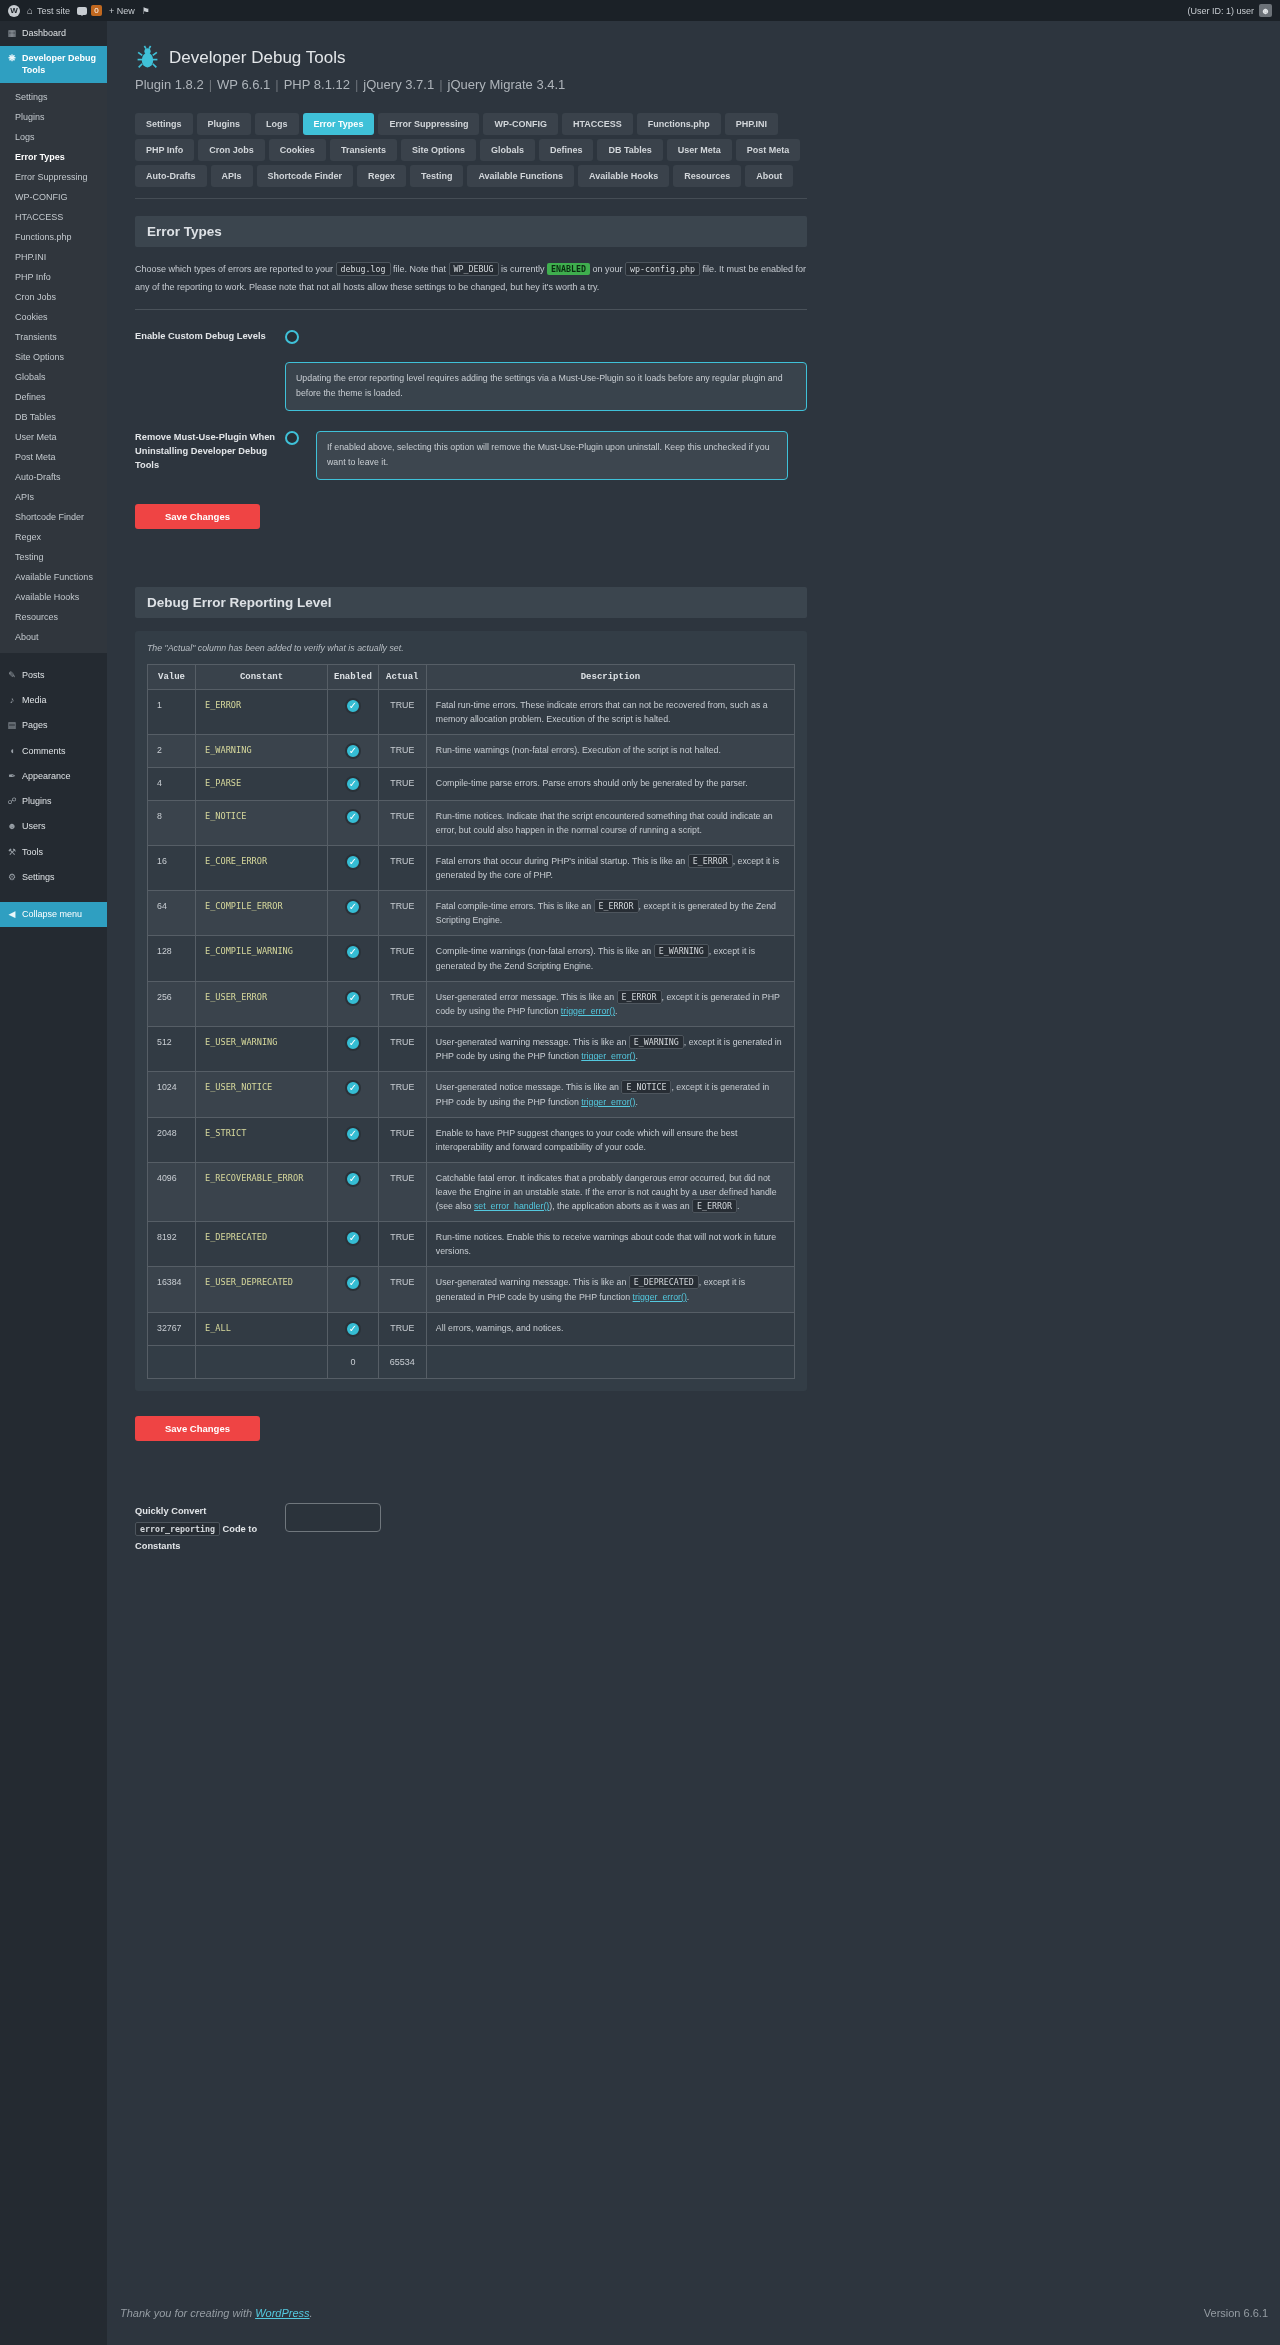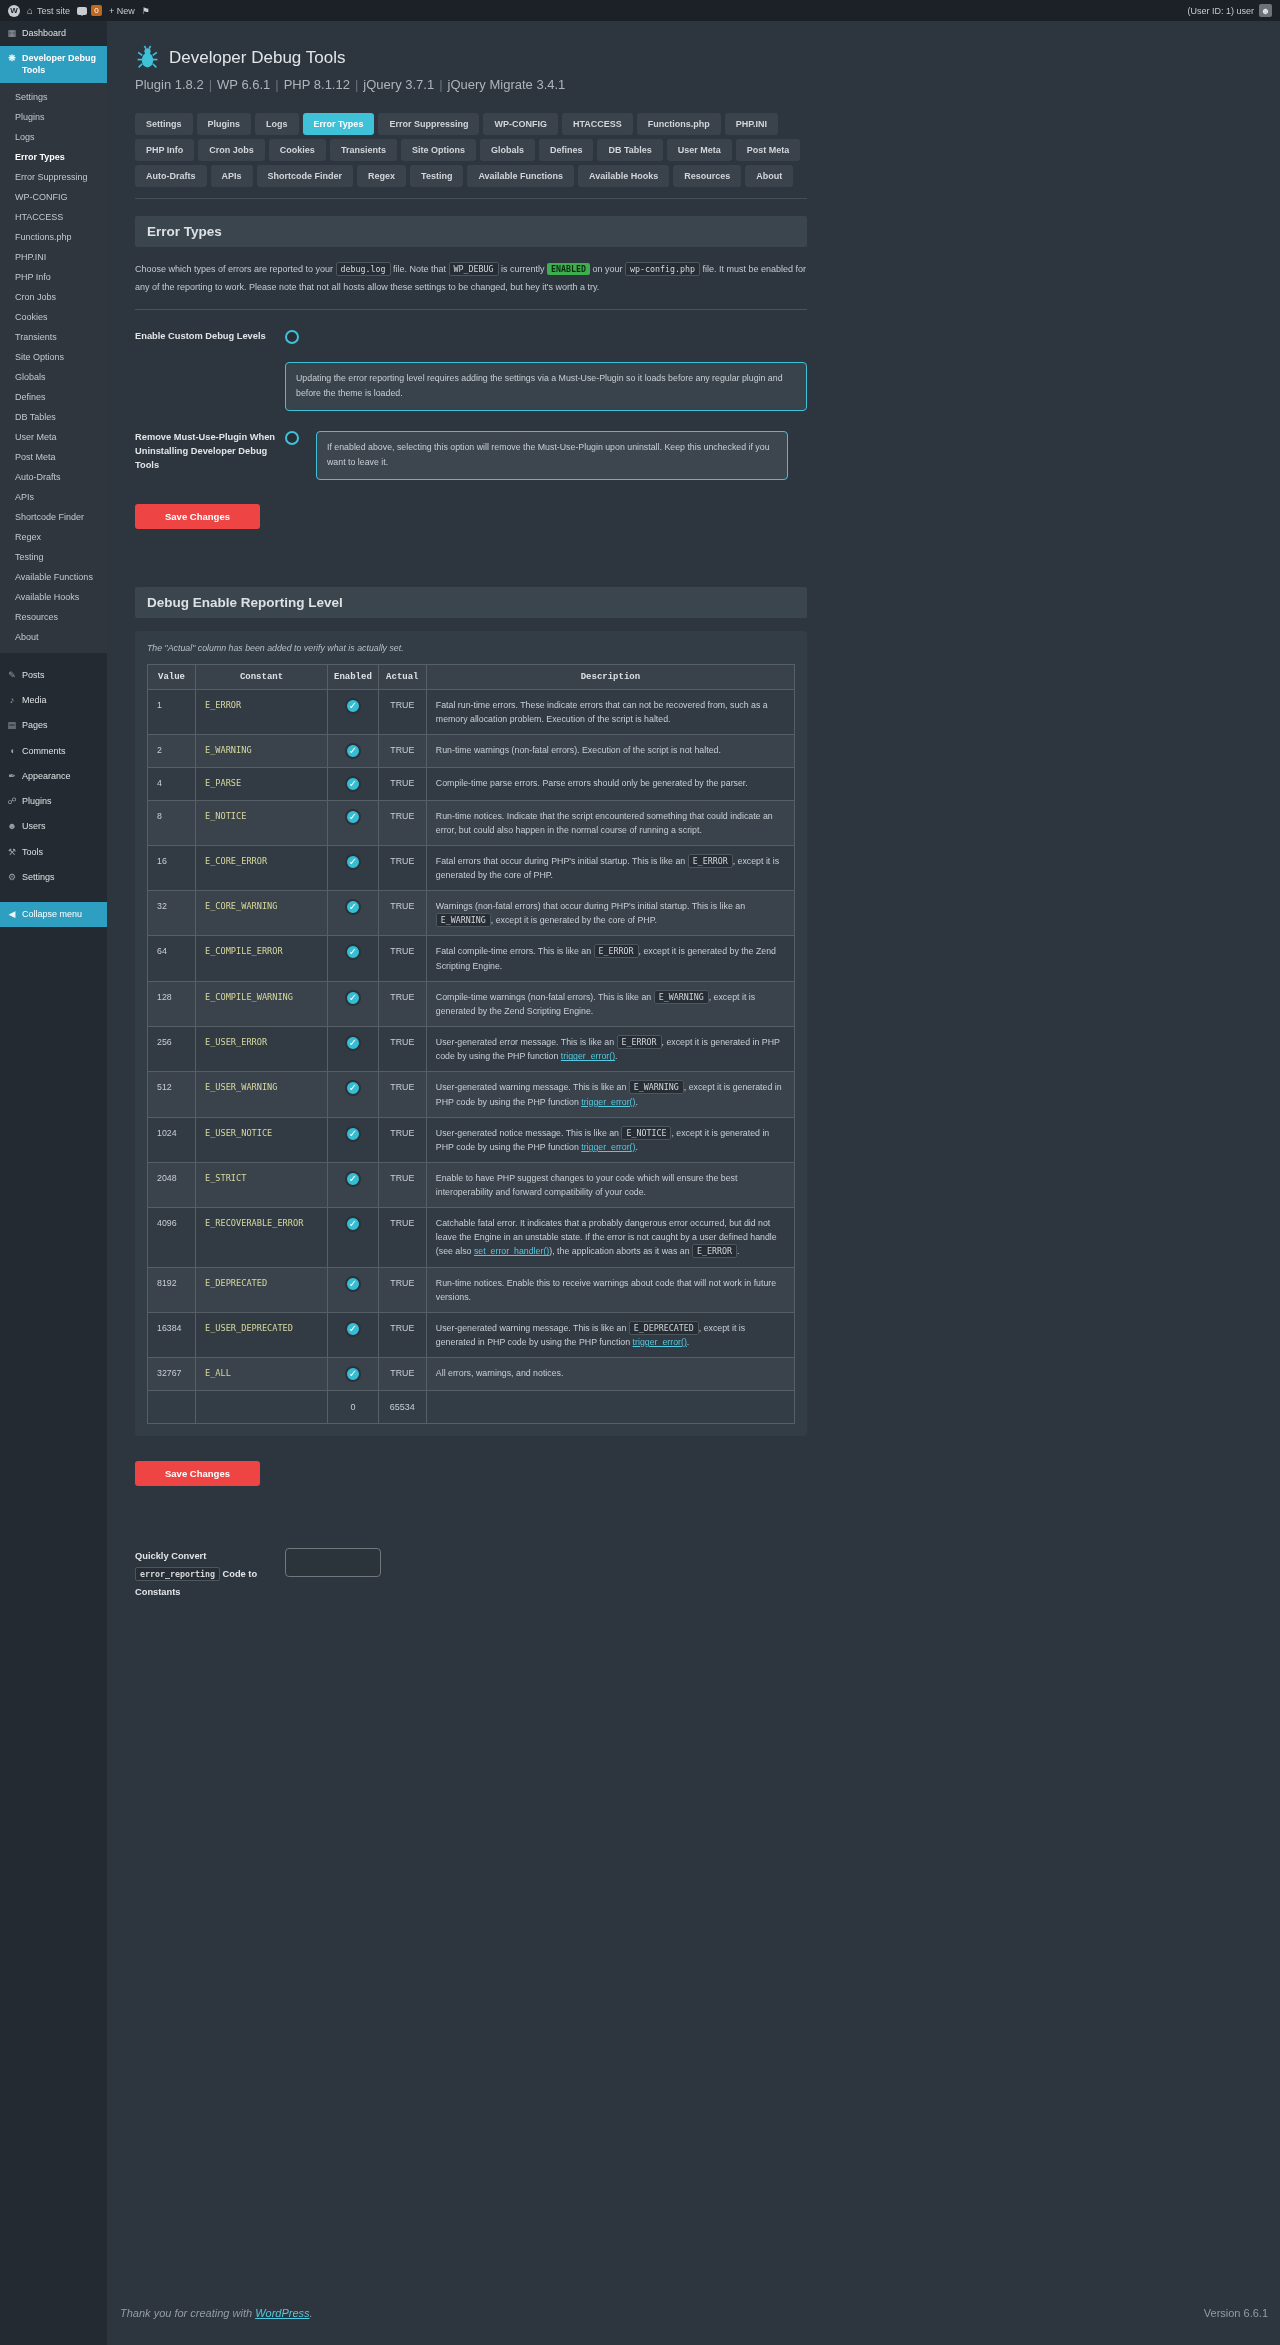--- a/index.html
+++ b/index.html
@@ -348,21 +348,21 @@
       <div class="fctrl fctrl-inline">
         <span class="toggle-off"></span>
         <div class="note-box inline">If enabled above, selecting this option will remove the Must-Use-Plugin upon uninstall. Keep this unchecked if you want to leave it.</div>
       </div>
     </div>
 
     <div class="btn-row1">
       <button class="btn">Save Changes</button>
     </div>
 
-    <div class="section-h section-gap">Debug Enable Reporting Level</div>
+    <div class="section-h section-gap">Debug Error Reporting Level</div>
 
     <div class="panel">
       <div class="panel-note">The "Actual" column has been added to verify what is actually set.</div>
       <table class="report">
         <colgroup>
           <col style="width:48px">
             <col style="width:132px">
             <col style="width:48px">
             <col style="width:48px">
             <col>
@@ -406,27 +406,20 @@
               <td>Run-time notices. Indicate that the script encountered something that could indicate an error, but could also happen in the normal course of running a script.</td>
             </tr>
             <tr>
               <td>16</td>
               <td><span class="constant">E_CORE_ERROR</span></td>
               <td class="center"><span class="toggle-on">✓</span></td>
               <td class="center">TRUE</td>
               <td>Fatal errors that occur during PHP's initial startup. This is like an <code class="icode">E_ERROR</code>, except it is generated by the core of PHP.</td>
             </tr>
             <tr>
-              <td>32</td>
-              <td><span class="constant">E_CORE_WARNING</span></td>
-              <td class="center"><span class="toggle-on">✓</span></td>
-              <td class="center">TRUE</td>
-              <td>Warnings (non-fatal errors) that occur during PHP's initial startup. This is like an <code class="icode">E_WARNING</code>, except it is generated by the core of PHP.</td>
-            </tr>
-            <tr>
               <td>64</td>
               <td><span class="constant">E_COMPILE_ERROR</span></td>
               <td class="center"><span class="toggle-on">✓</span></td>
               <td class="center">TRUE</td>
               <td>Fatal compile-time errors. This is like an <code class="icode">E_ERROR</code>, except it is generated by the Zend Scripting Engine.</td>
             </tr>
             <tr>
               <td>128</td>
               <td><span class="constant">E_COMPILE_WARNING</span></td>
               <td class="center"><span class="toggle-on">✓</span></td>

